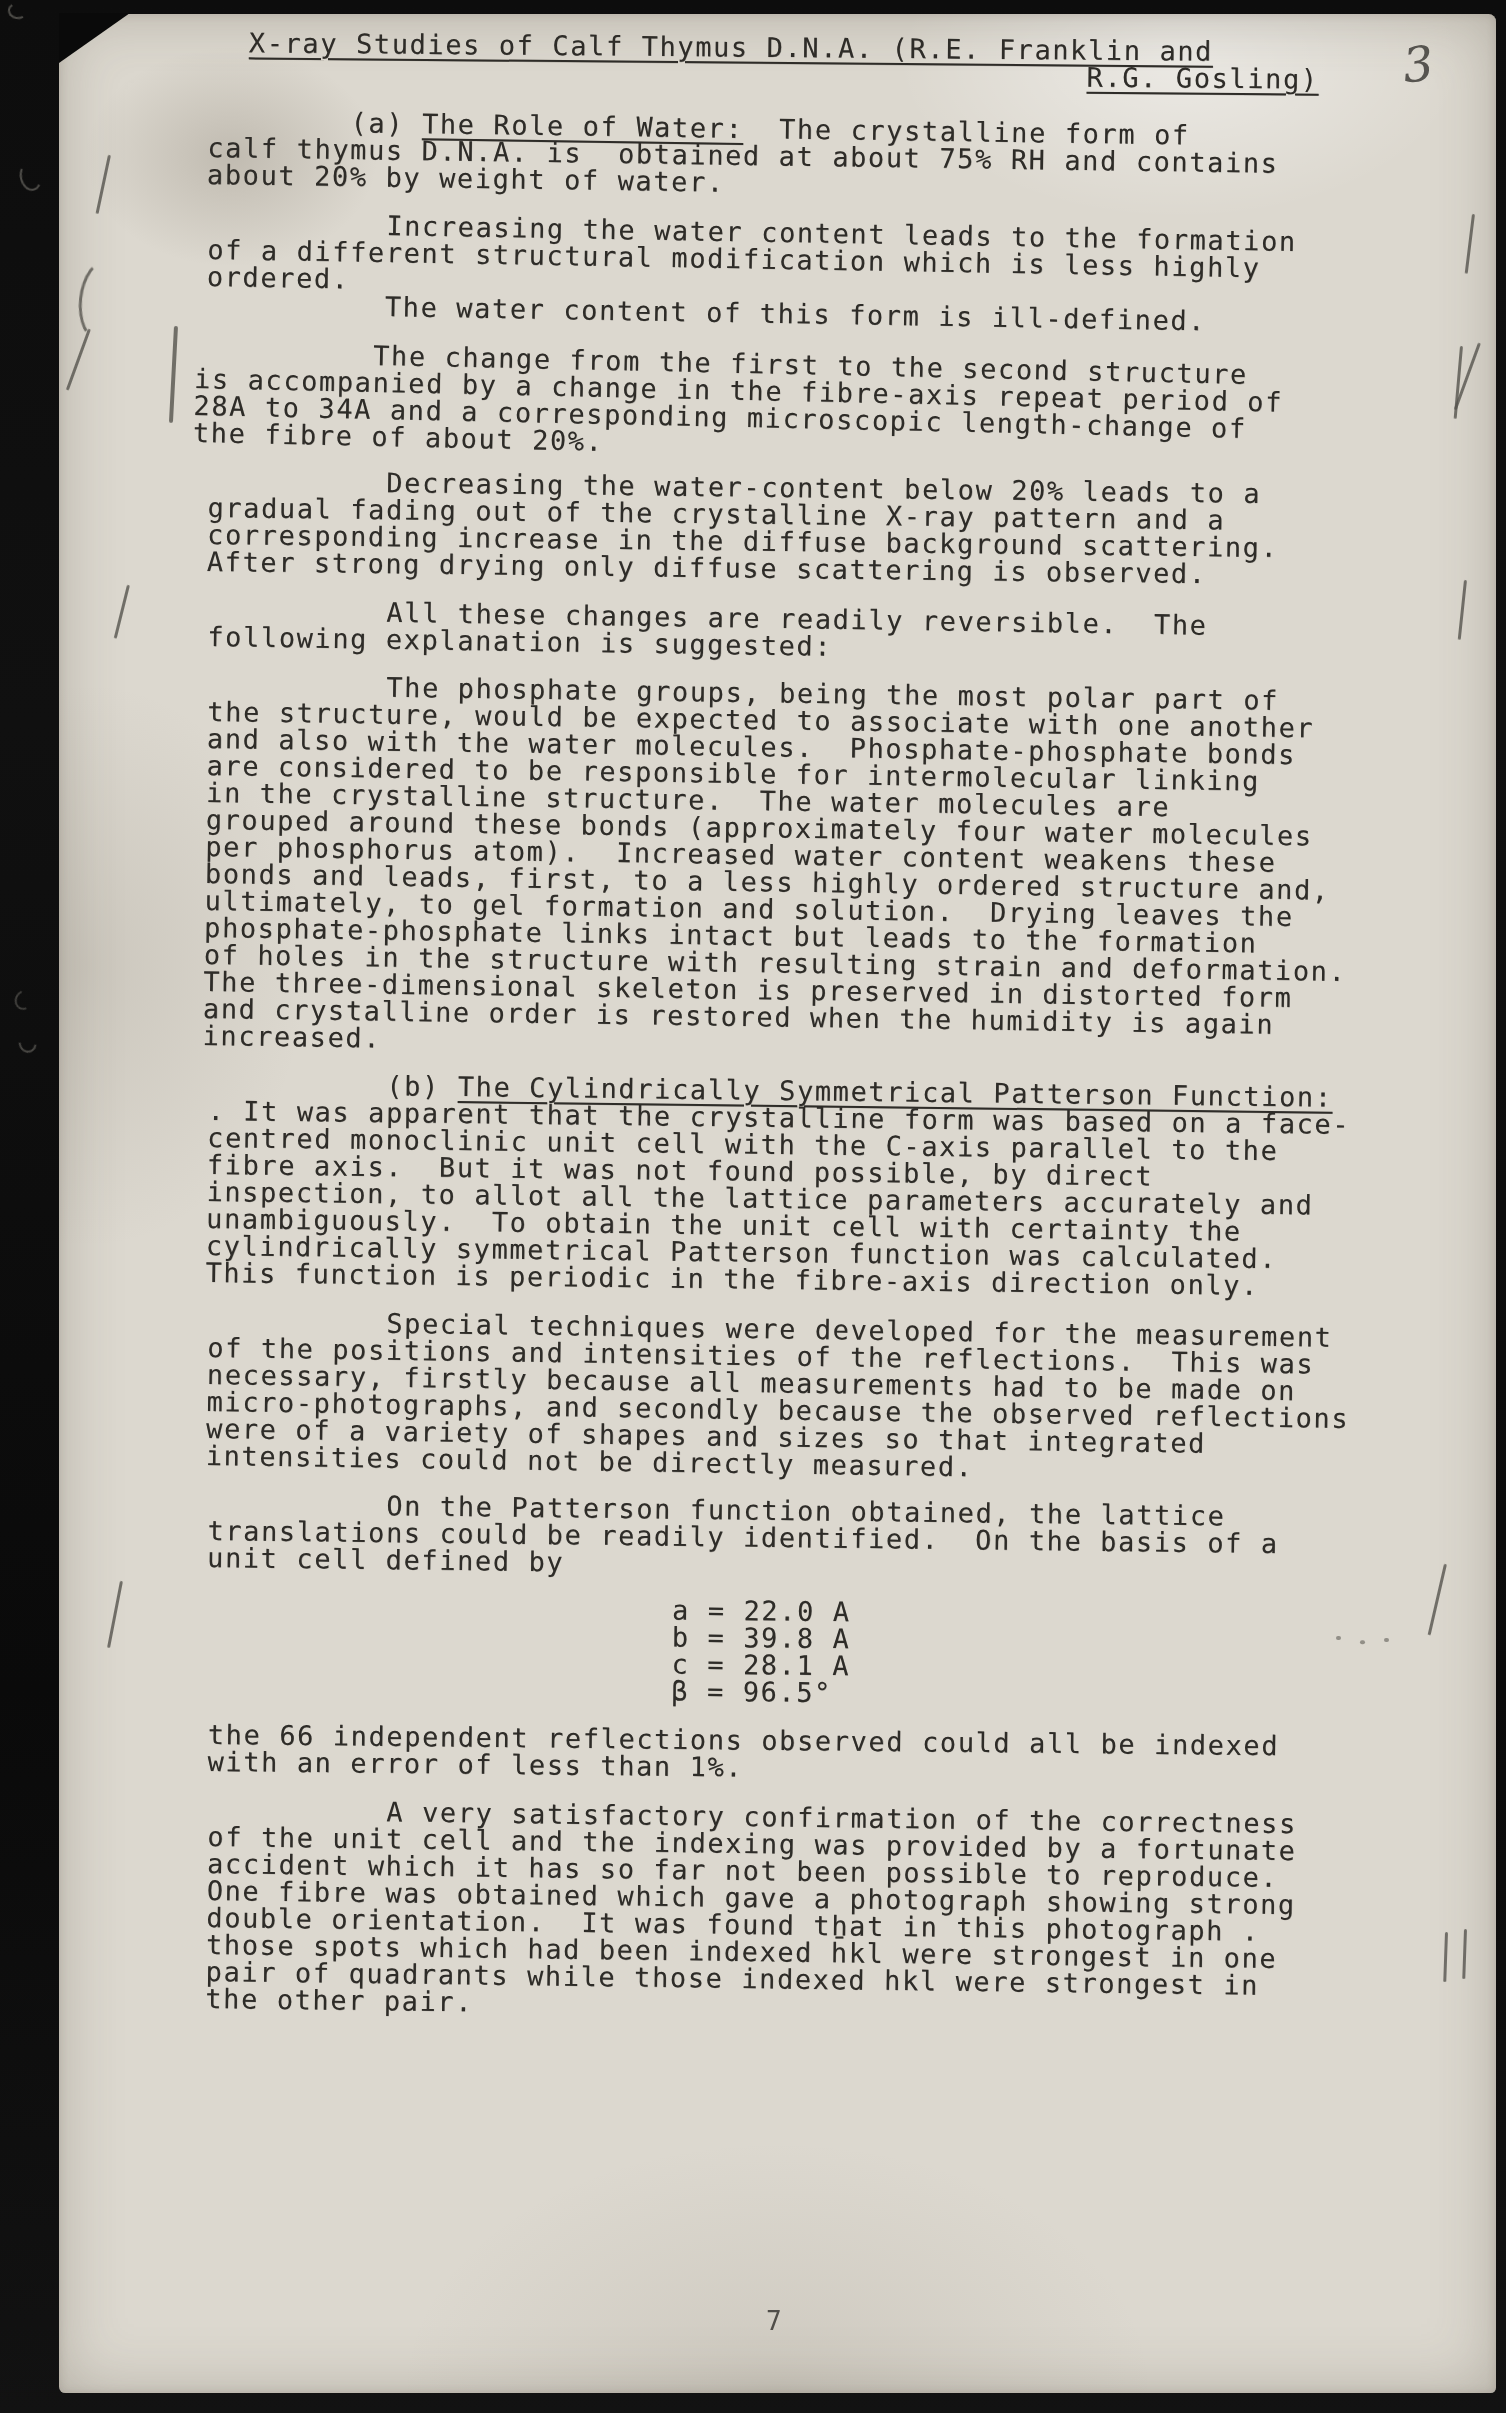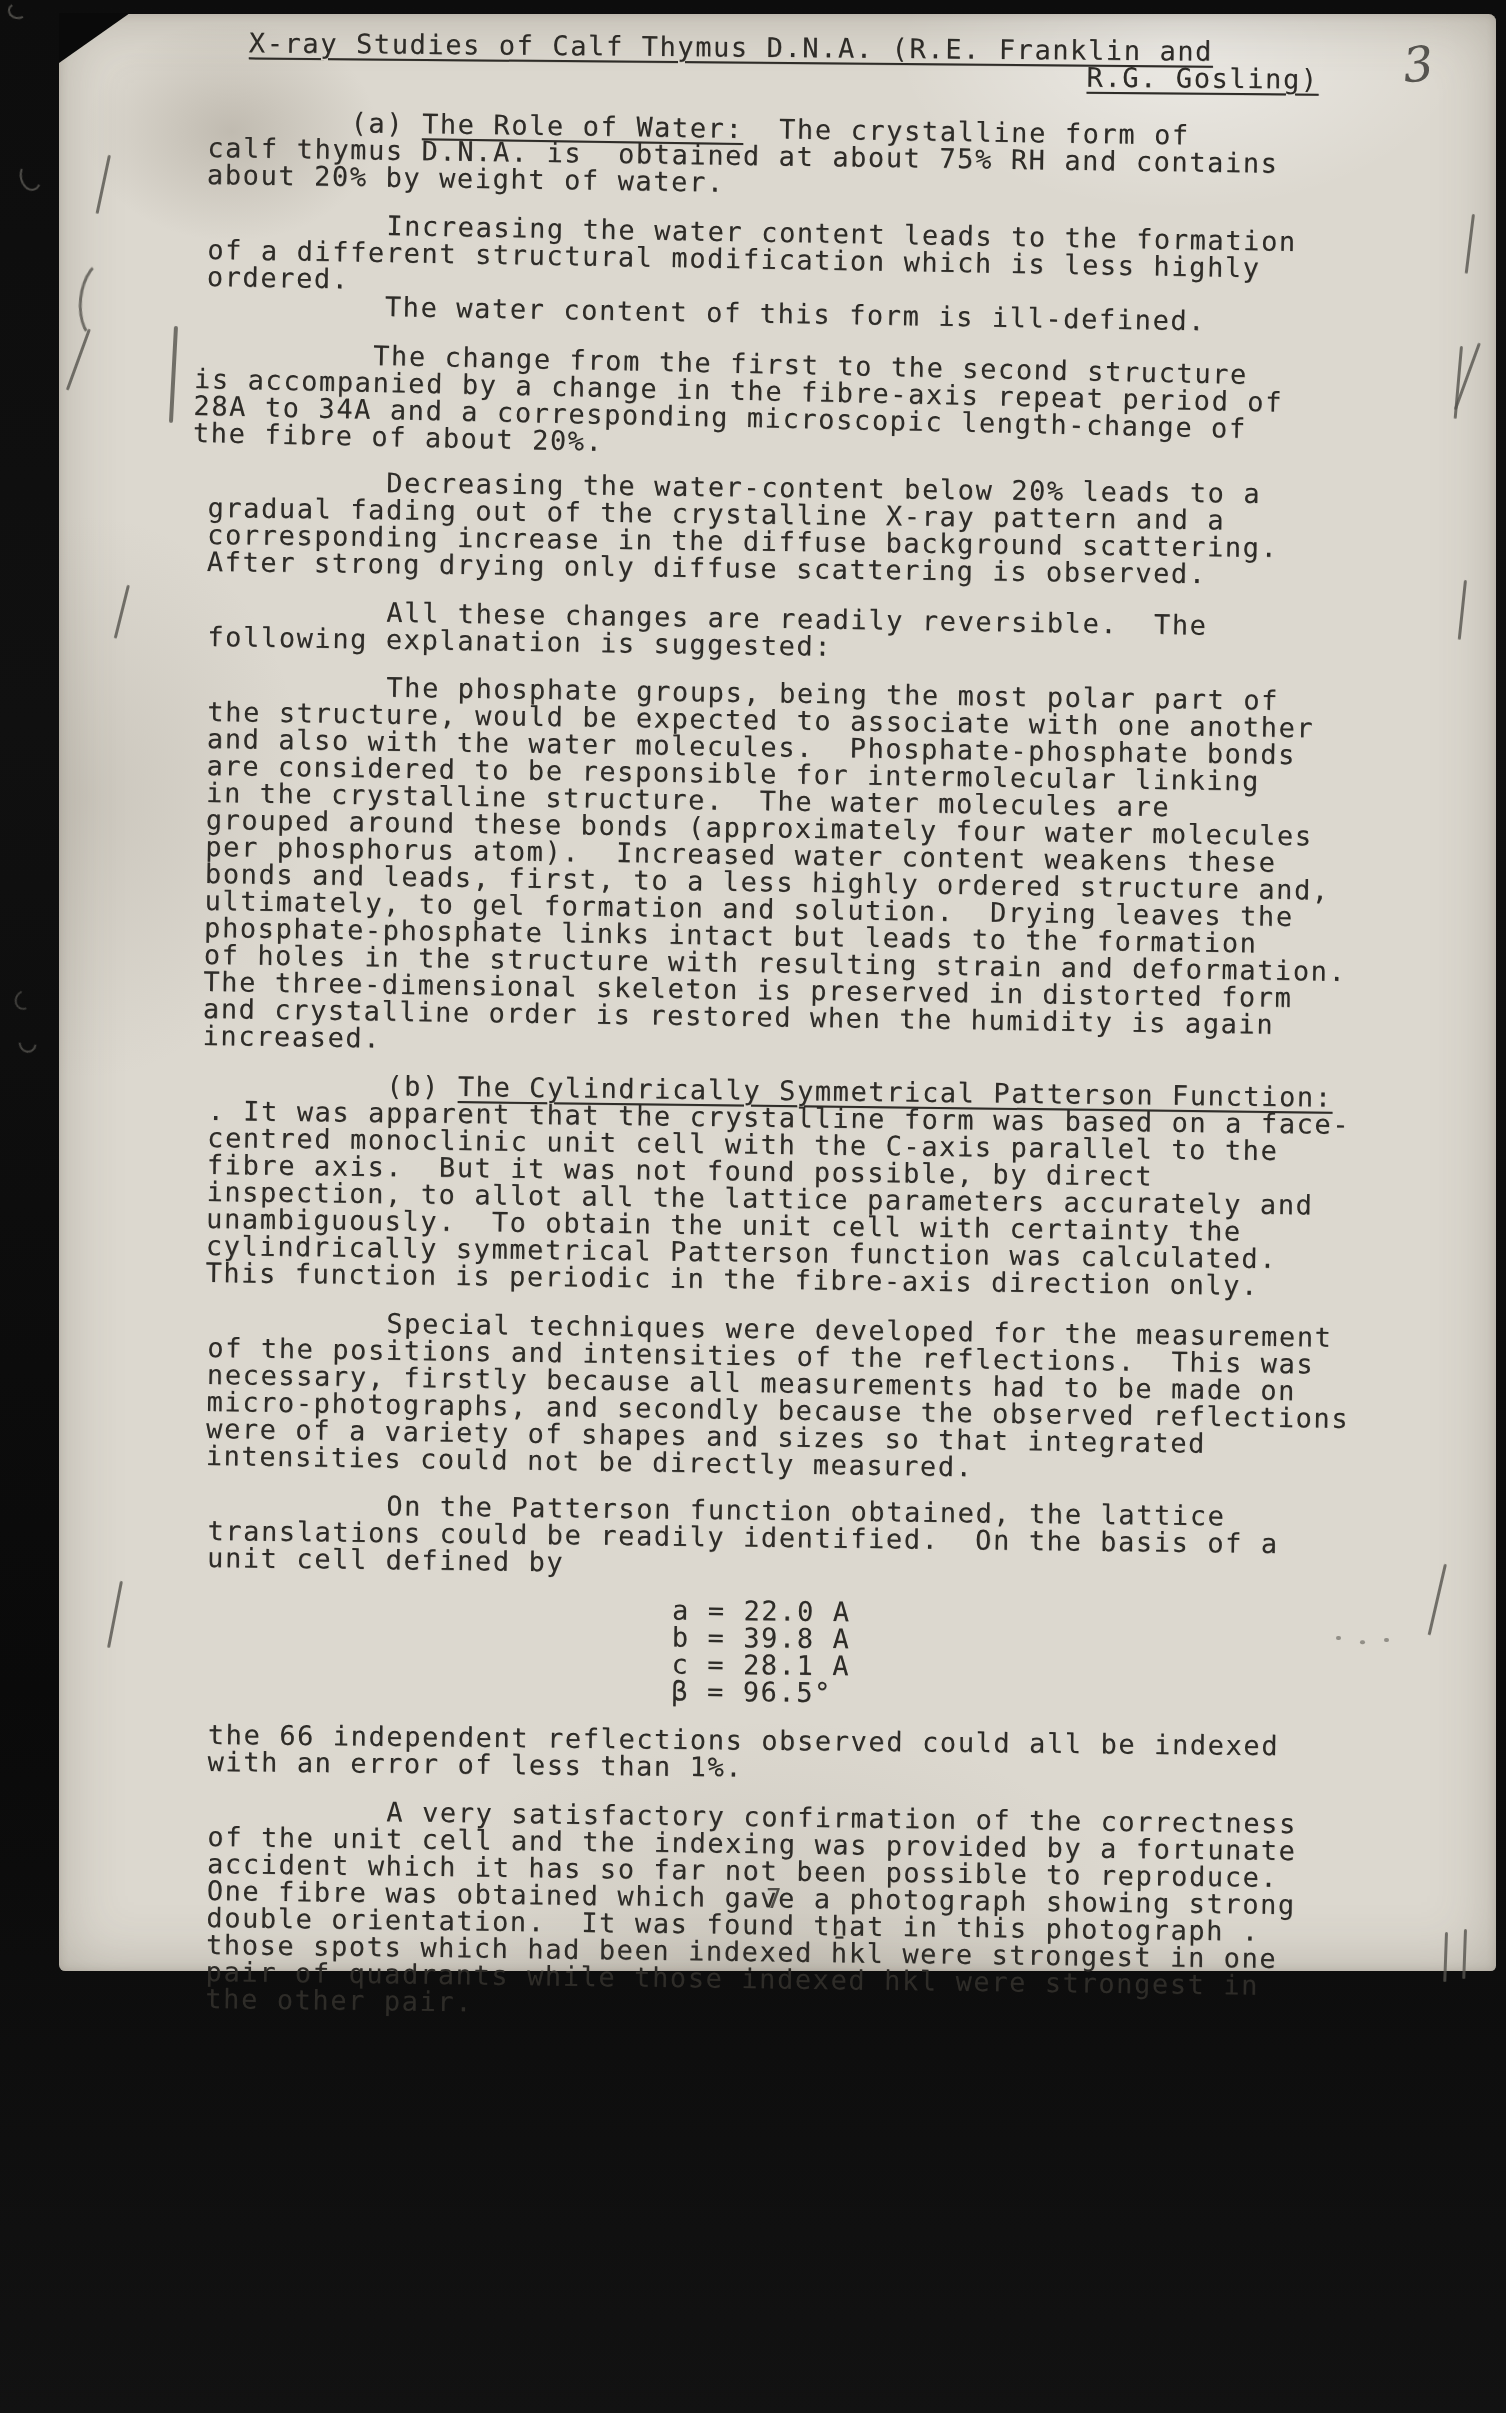--- a/index.html
+++ b/index.html
@@ -2,21 +2,21 @@
 <html style="font-size:8.4px"><head>
 <meta charset="utf-8">
 <style>
   html,body{
     margin:0;padding:0;
     width:1507px;height:2413px;
     background:linear-gradient(180deg,#0d0d0d,#101010 30%,#0a0a0a 70%,#121212);
     overflow:hidden;position:relative;
   }
   .paper{
-    position:absolute;left:59px;top:13.6px;width:1437px;height:1957px;
+    position:absolute;left:59px;top:13.6px;width:1437px;height:2379px;
     background:
       radial-gradient(471px 262px at 78% 2%, rgba(255,255,255,.45), transparent 60%),
       radial-gradient(366px 471px at 2% 40%, rgba(118,110,96,.16), transparent 60%),
       radial-gradient(628px 419px at 50% 100%, rgba(120,112,98,.14), transparent 60%),
       radial-gradient(209px 157px at 12% 6%, rgba(110,100,85,.25), transparent 70%),
       #dcd8cf;
     box-shadow: inset 0 0 63px rgba(75,68,55,.28), inset 0 0 9.4px rgba(75,68,55,.18);
     border-radius:4.2px 7.3px 5.2px 6.3px;
     text-decoration:underline;
   }

